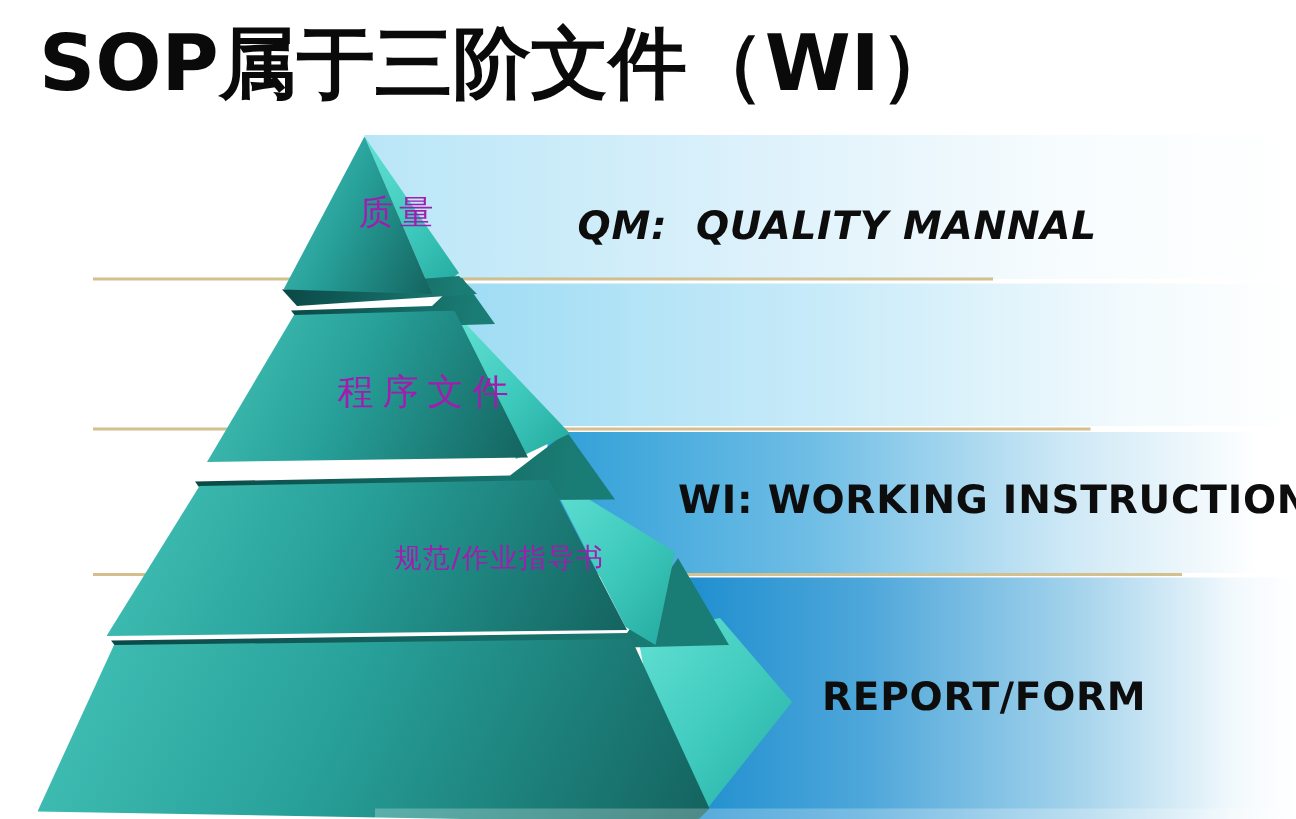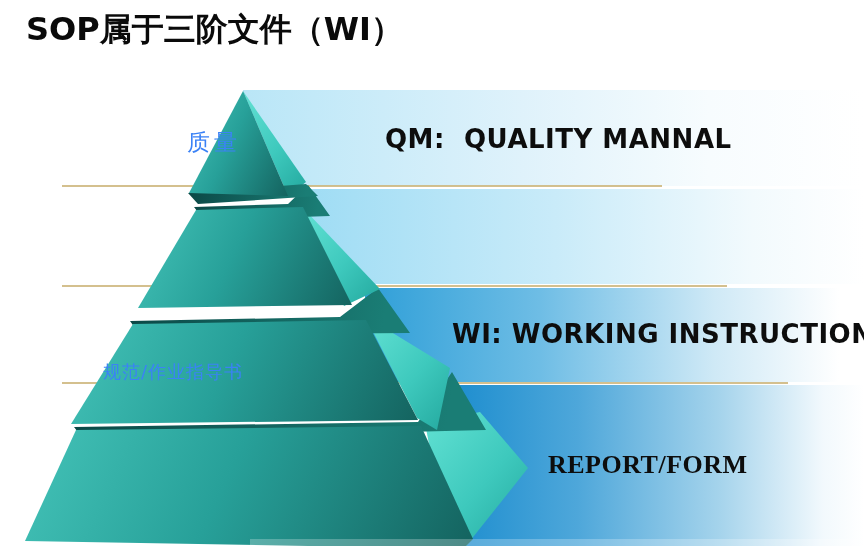--- a/index.html
+++ b/index.html
@@ -5,21 +5,21 @@
   html,body{margin:0;padding:0;background:#fff;}
   #stage{
     position:relative;width:864px;height:546px;background:#ffffff;
     overflow:hidden;font-family:"DejaVu Sans","Liberation Sans",sans-serif;
   }
   .abs{position:absolute;}
 
   
   #title{
     left:26px;top:8px;width:700px;height:54px;
-    font-size:32px;font-weight:800;color:#0a0a0a;letter-spacing:0px;
+    font-size:52px;font-weight:800;color:#0a0a0a;letter-spacing:0px;
     white-space:nowrap;
   }
 
   
   .band{position:absolute;}
   #band-qm{left:243px;top:90px;width:621px;height:96px;
     background:linear-gradient(to right,#b9e6f7 0%,#dff2fb 45%,#f7fcfe 75%,#ffffff 100%);}
   #band-qp{left:302px;top:189px;width:562px;height:95px;
     background:linear-gradient(to right,#9edcf4 0%,#c9ebf9 45%,#f2fafd 80%,#ffffff 100%);}
   #band-wi{left:365px;top:288px;width:499px;height:94px;
@@ -61,34 +61,34 @@
     clip-path:polygon(58px 3px,165px 0px,214px 98px,0px 101px);}
   
   #t1-flap{left:243px;top:91px;width:63px;height:105px;
     clip-path:polygon(0px 0px,63px 91px,45px 105px);}
   #t1-lip{left:188px;top:184px;width:130px;height:20px;
     clip-path:polygon(0px 9px,118px 0px,130px 12px,10px 20px);}
   #t1-front{left:189px;top:91px;width:99px;height:105px;
     clip-path:polygon(54px 0px,99px 105px,0px 102px);}
 
   
-  .zh{position:absolute;color:#3b82f6;text-align:left;
+  .zh{position:absolute;color:#a21caf;text-align:right;
       font-family:"DejaVu Sans","Liberation Sans",sans-serif;}
   #zh-qm{left:187px;top:126px;width:106px;font-size:23px;line-height:33px;letter-spacing:4px;}
   #zh-qp{left:145px;top:245px;width:200px;font-size:24px;letter-spacing:6px;}
   #zh-wi{left:103px;top:360px;width:300px;font-size:18px;letter-spacing:1px;}
   #zh-report{left:100px;top:481px;width:280px;font-size:24px;letter-spacing:3px;}
 
   
   .en{position:absolute;color:#0d0d0d;font-weight:700;font-size:26px;
       letter-spacing:.5px;white-space:pre;}
-  #en-qm{left:385px;top:124px;}
+  #en-qm{left:385px;top:136px;font-style:italic;}
   #en-qp{left:405px;top:226px;}
   #en-wi{left:452px;top:319px;}
-  #en-report{left:548px;top:450px;font-family:Liberation Serif, serif;}
+  #en-report{left:548px;top:450px;}
 
   
   #bottom-strip{left:250px;top:539px;width:614px;height:7px;
     background:rgba(255,255,255,.25);}
 </style>
 </head>
 <body>
 
 <div id="stage">
 
@@ -115,20 +115,21 @@
   <div id="t2-lip" class="abs lip"></div>
   <div id="t2-front" class="abs front"></div>
 
   <div id="t1-flap" class="abs flap"></div>
   <div id="t1-lip" class="abs lip"></div>
   <div id="t1-front" class="abs front"></div>
 
   <div id="zh-qm" class="zh">
     <span style="display:block">质量</span>
   </div>
+  <div id="zh-qp" class="zh">程序文件</div>
   <div id="zh-wi" class="zh">规范/作业指导书</div>
 
   <div id="en-qm" class="en">QM:  QUALITY MANNAL</div>
   <div id="en-wi" class="en">WI: WORKING INSTRUCTION</div>
   <div id="en-report" class="en">REPORT/FORM</div>
 
   <div id="bottom-strip" class="abs"></div>
 </div>
 
 </body></html>

